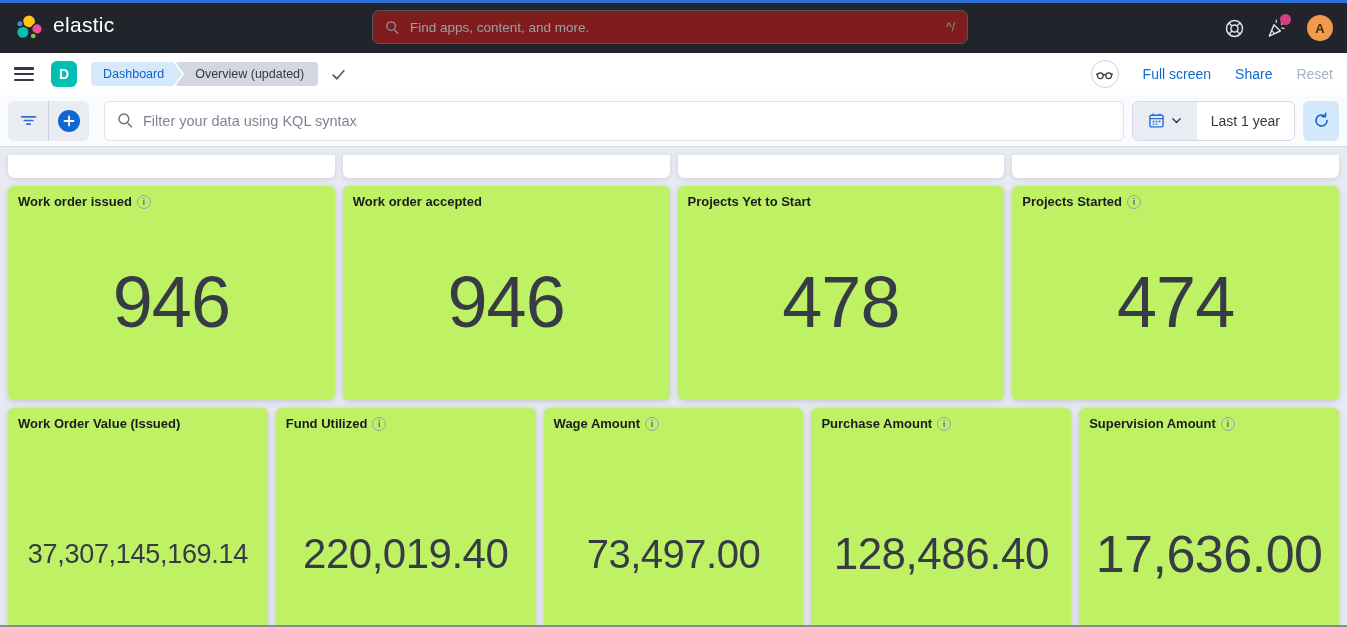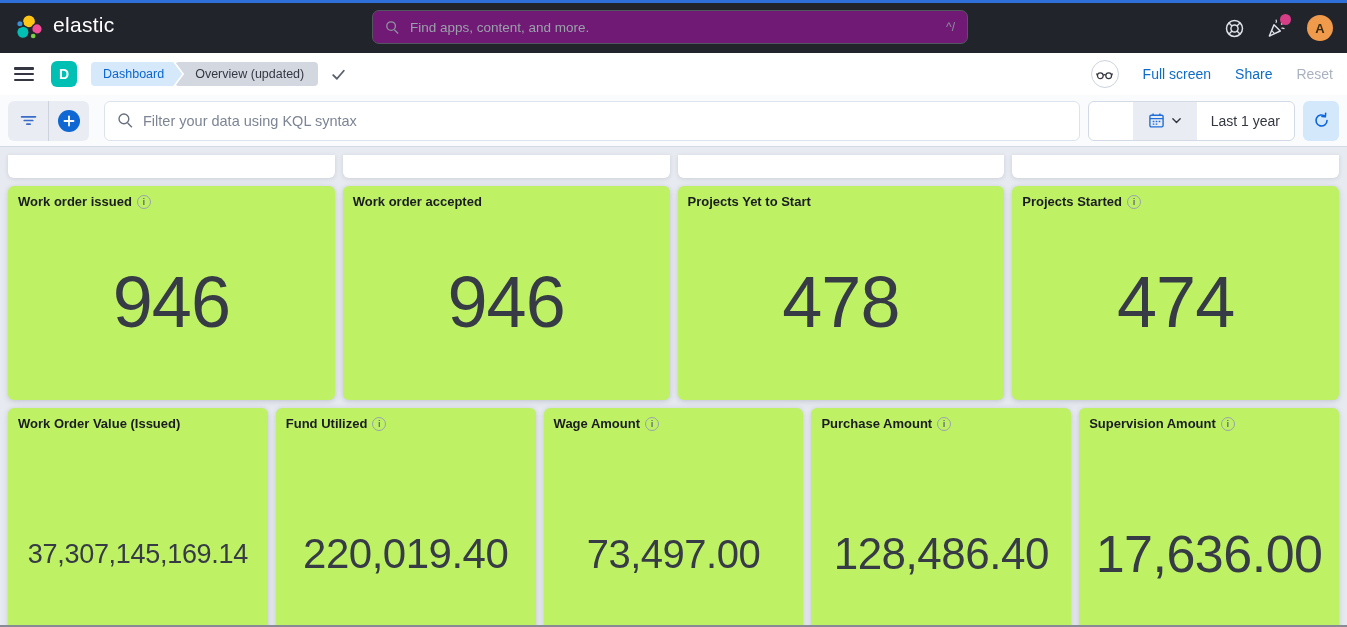--- a/index.html
+++ b/index.html
@@ -6,21 +6,21 @@
   html,body { width:1347px; height:627px; overflow:hidden;
     font-family:"Liberation Sans", sans-serif; background:#e7eaf0; }
 
   
   .top-accent { height:3px; background:#2e6fd9; }
   .app-header { position:relative; height:50px; background:#22242b;
     display:flex; align-items:center; padding:0 14px; color:#fff; }
   .logo { display:flex; gap:9px; cursor:pointer; }
   .logo-text { font-size:21px; font-weight:400; color:#fff; letter-spacing:.3px; }
   .top-search { position:absolute; left:372px; top:7px; width:596px; height:34px;
-    background:#701a75; border:1px solid #52565f; border-radius:7px;
+    background:#7f1d1d; border:1px solid #52565f; border-radius:7px;
     display:flex; align-items:center; gap:10px; padding:0 12px; }
   .top-search input { flex:1; background:transparent; border:none; outline:none;
     color:#d6d9de; font-size:13.5px; font-family:"Liberation Sans",sans-serif; }
   .top-search input::placeholder { color:#9ba0ab; opacity:1; }
   .search-shortcut { color:#8b909b; font-size:12px; }
   .header-right { margin-left:auto; display:flex; align-items:center; gap:20px; }
   .icon-btn { position:relative; width:22px; height:22px; display:flex;
     align-items:center; justify-content:center; cursor:pointer; }
   .notif-dot { position:absolute; top:-3px; right:-4px; width:11px; height:11px;
     border-radius:50%; background:#d63f87; }
@@ -62,21 +62,21 @@
     cursor:pointer; }
   .filter-divider { width:1px; background:#ccd3dd; margin:0; }
   .plus-circle { width:22px; height:22px; border-radius:50%; background:#0e67d2;
     color:#fff; display:flex; align-items:center; justify-content:center; }
   .kql-input { flex:1; height:40px; background:#fff; border:1px solid #dde3ec;
     border-radius:6px; display:flex; align-items:center; gap:9px; padding:0 12px;margin-left:7px; }
   .kql-input input { flex:1; border:none; outline:none; font-size:14.5px;
     color:#343741; font-family:"Liberation Sans",sans-serif; background:transparent; }
   .kql-input input::placeholder { color:#7d8594; opacity:1; }
   .date-group { height:40px; display:flex; align-items:stretch; background:#fff;
-    border:1px solid #d3dae6; border-radius:6px; overflow:hidden;padding-left:44px; }
+    border:1px solid #d3dae6; border-radius:6px; overflow:hidden; }
   .date-left { width:64px; background:#e9edf3; display:flex; align-items:center;
     justify-content:center; gap:6px; cursor:pointer; }
   .time-text { padding:0 14px; font-size:14px; color:#343741; display:flex;
     align-items:center; cursor:pointer; }
   .refresh-btn { width:36px; height:40px; background:#d3e8fb; border-radius:6px;
     display:flex; align-items:center; justify-content:center; cursor:pointer; }
 
   
   .dashboard { height:480px; padding:8px 8px 0 8px; position:relative; }
   .row-partial { display:grid; grid-template-columns:repeat(4,1fr); gap:8px;

